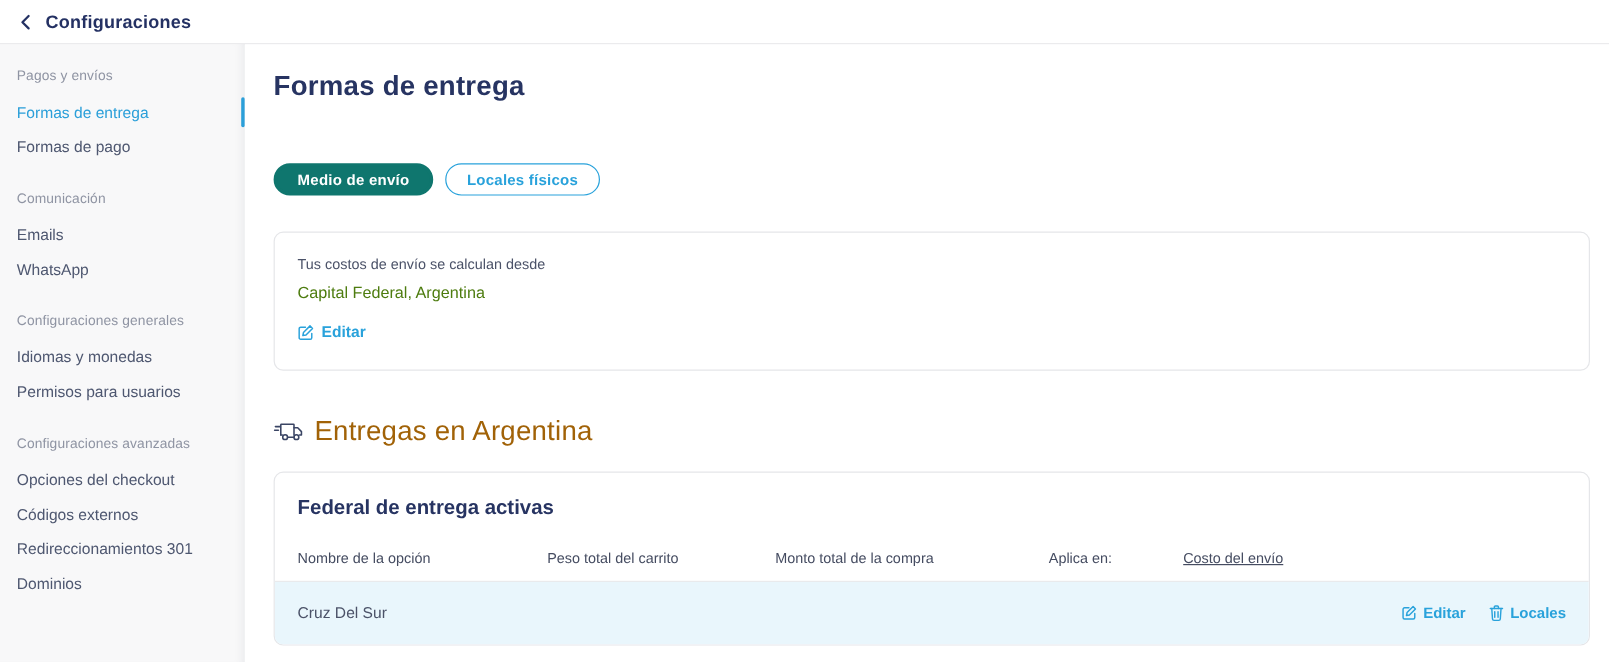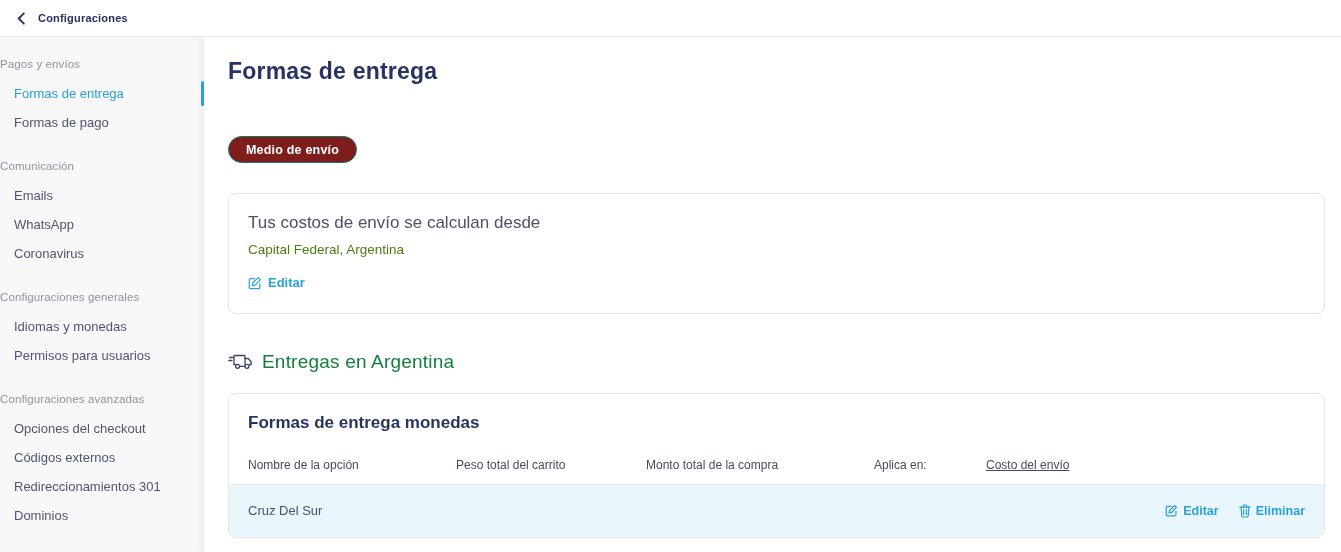--- a/index.html
+++ b/index.html
@@ -19,21 +19,21 @@
     display: flex;
     align-items: center;
     padding: 0 10px;
   }
   .back-btn {
     width: 22px; height: 22px;
     display: flex; align-items: center; justify-content: center;
     cursor: pointer;
   }
   .topbar-title {
-    font-size: 11px;
+    font-size: 15px;
     font-weight: 700;
     color: #243163;
     margin-left: 6px;
     letter-spacing: .2px;
   }
 
   
   .layout { display: flex; height: 515px; }
 
   
@@ -42,21 +42,21 @@
     flex: 0 0 204px;
     background: #f8f8f9;
     box-shadow: inset -7px 0 9px -7px rgba(40,45,70,.10);
     padding-top: 12px;
     overflow: hidden;
   }
   .side-section { margin-bottom: 14px; }
   .side-header {
     font-size: 11.5px;
     color: #8f94a3;
-    padding: 9px 10px 9px 0;
+    padding: 9px 10px 9px 14px;
     letter-spacing: .1px;
   }
   .side-item {
     position: relative;
     font-size: 13px;
     color: #4e5770;
     padding: 7px 10px 7px 14px;
     line-height: 15px;
     cursor: pointer;
   }
@@ -90,52 +90,52 @@
     height: 27px;
     border-radius: 14px;
     padding: 0 17px;
     font-size: 12.5px;
     font-weight: 700;
     display: inline-flex;
     align-items: center;
     cursor: pointer;
     letter-spacing: .2px;
   }
-  .pill.filled { background: #7f1d1d; color: #ffffff; border: 1px solid #0f766e; }
+  .pill.filled { background: #0f766e; color: #ffffff; border: 3px solid #0f766e; }
   .pill.outline { background: #ffffff; color: #29a2db; border: 1px solid #29a2db; }
 
   .card {
     background: #fff;
     border: 1px solid #e5e6e9;
     border-radius: 8px;
   }
 
   
   .origin-card { margin-top: 30px; padding: 19px; }
-  .origin-line1 { font-size: 17px; color: #4b5268; }
+  .origin-line1 { font-size: 12px; color: #4b5268; }
   .origin-line2 { font-size: 13.5px; font-weight: 400; color: #4d7c0f; margin-top: 9px; }
   .edit-link {
     margin-top: 18px;
     display: inline-flex;
     align-items: center;
     gap: 6px;
     color: #29a2db;
     font-size: 13px;
     font-weight: 700;
     cursor: pointer;
   }
 
   
   .section-heading {
     margin-top: 37px;
     display: flex;
     align-items: center;
     gap: 9px;
-    font-size: 19px;
-    color: #15803d;
+    font-size: 23px;
+    color: #a16207;
     letter-spacing: .2px;
   }
 
   
   .methods-card { margin-top: 20px; overflow: hidden; }
   .methods-title {
     padding: 19px 19px 0;
     font-size: 17px;
     font-weight: 700;
     color: #273462;
@@ -201,21 +201,20 @@
     <div class="side-section">
       <div class="side-header">Pagos y envíos</div>
       <div class="side-item active">Formas de entrega</div>
       <div class="side-item">Formas de pago</div>
     </div>
 
     <div class="side-section">
       <div class="side-header">Comunicación</div>
       <div class="side-item">Emails</div>
       <div class="side-item">WhatsApp</div>
-      <div class="side-item">Coronavirus</div>
     </div>
 
     <div class="side-section">
       <div class="side-header">Configuraciones generales</div>
       <div class="side-item">Idiomas y monedas</div>
       <div class="side-item">Permisos para usuarios</div>
     </div>
 
     <div class="side-section">
       <div class="side-header">Configuraciones avanzadas</div>
@@ -226,20 +225,21 @@
     </div>
 
   </div>
 
   <div class="main">
 
     <h1 class="page-title">Formas de entrega</h1>
 
     <div class="pills">
       <span class="pill filled">Medio de envío</span>
+      <span class="pill outline">Locales físicos</span>
     </div>
 
     <div class="card origin-card">
       <div class="origin-line1">Tus costos de envío se calculan desde</div>
       <div class="origin-line2">Capital Federal, Argentina</div>
       <div class="edit-link">
         <span>
           <svg width="14" height="14" viewBox="0 0 16 16" fill="none" stroke="currentColor" stroke-width="1.4" stroke-linecap="round" stroke-linejoin="round">
             <path d="M13.5 9v4a1.5 1.5 0 0 1-1.5 1.5H3A1.5 1.5 0 0 1 1.5 13V4.5A1.5 1.5 0 0 1 3 3h4.5"></path>
             <path d="M11.8 1.8l2.4 2.4L8 10.4l-3 .6.6-3z"></path>
@@ -259,21 +259,21 @@
           <path d="M17 6.5h3.1l3.1 3.2v2.8h-1.6"></path>
           <circle cx="9.6" cy="14.3" r="2"></circle>
           <circle cx="19" cy="14.3" r="2"></circle>
           <path d="M11.7 14.3h5.2"></path>
         </svg>
       </span>
       <span>Entregas en Argentina</span>
     </div>
 
     <div class="card methods-card">
-      <div class="methods-title">Formas de entrega monedas</div>
+      <div class="methods-title">Federal de entrega activas</div>
 
       <div class="thead">
         <span class="col-name">Nombre de la opción</span>
         <span class="col-peso">Peso total del carrito</span>
         <span class="col-monto">Monto total de la compra</span>
         <span class="col-aplica">Aplica en:</span>
         <span class="col-costo">Costo del envío</span>
       </div>
 
       <div class="trow">
@@ -294,20 +294,20 @@
           <span class="action-link">
             <span>
               <svg width="12" height="14" viewBox="0 0 14 16" fill="none" stroke="currentColor" stroke-width="1.4" stroke-linecap="round" stroke-linejoin="round">
                 <path d="M1 3.5h12"></path>
                 <path d="M5 3.5V2a1 1 0 0 1 1-1h2a1 1 0 0 1 1 1v1.5"></path>
                 <path d="M2.5 3.5l.7 10.1A1.5 1.5 0 0 0 4.7 15h4.6a1.5 1.5 0 0 0 1.5-1.4l.7-10.1"></path>
                 <path d="M5.4 6.5v5.5"></path>
                 <path d="M8.6 6.5v5.5"></path>
               </svg>
             </span>
-            <span>Eliminar</span>
+            <span>Locales</span>
           </span>
         </div>
       </div>
     </div>
 
   </div>
 </div>
 
 </body></html>

